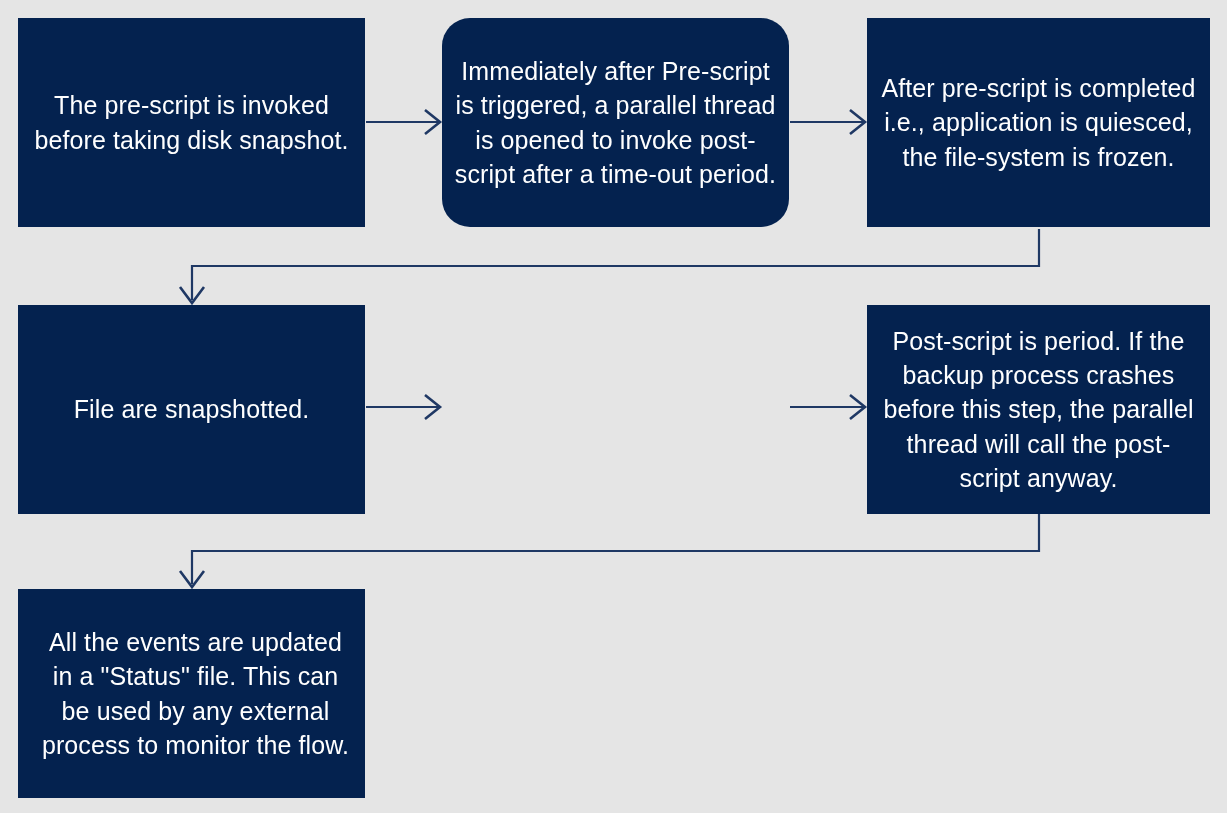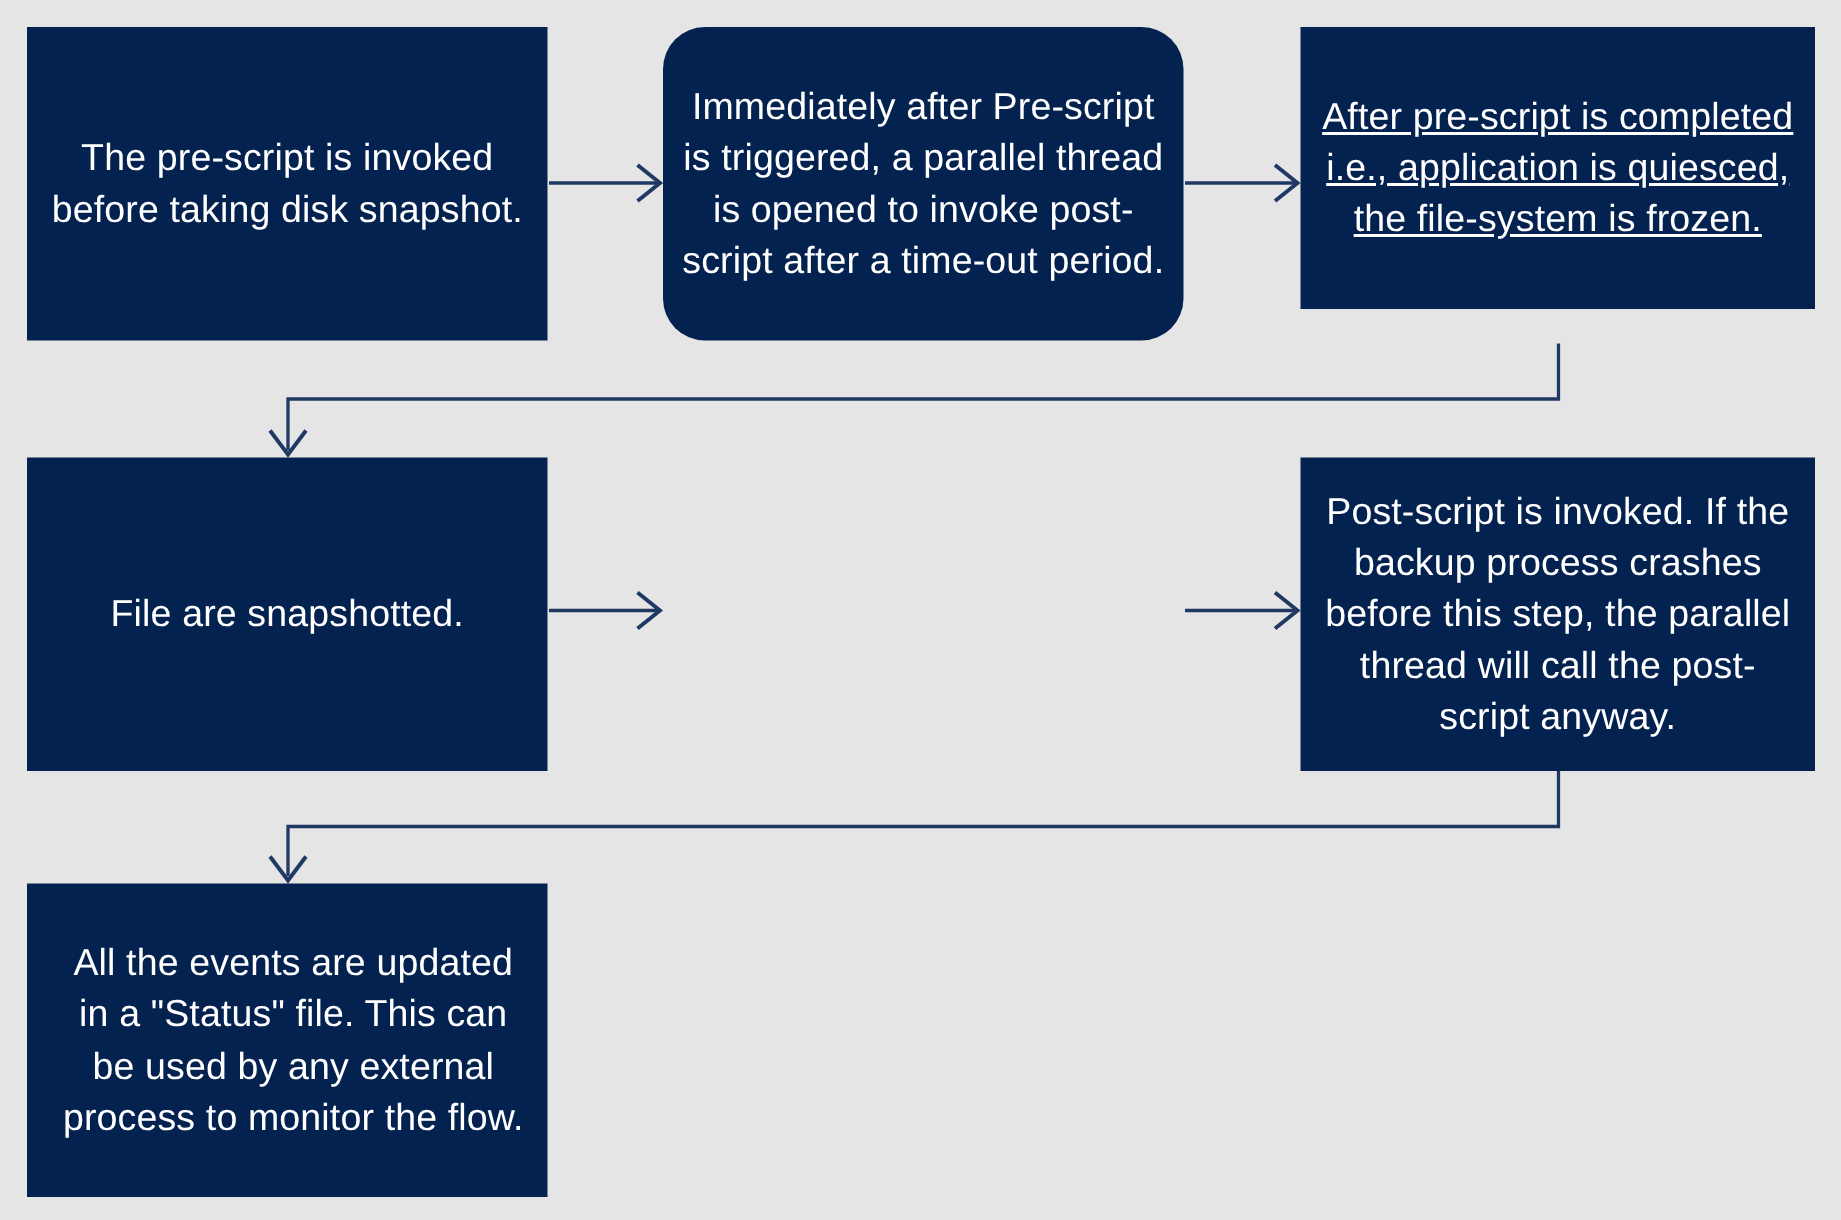--- a/index.html
+++ b/index.html
@@ -103,30 +103,30 @@
   </svg>
 
   <div class="node" style="left:18px; top:18px; width:347px; height:209px;justify-content:flex-end;">
     <span class="node-text">The pre-script is invoked before taking disk snapshot.</span>
   </div>
 
   <div class="node" style="left:442px; top:18px; width:347px; height:209px;border-radius:28px;">
     <span class="node-text">Immediately after Pre-script is triggered, a parallel thread is opened to invoke post-script after a time-out period.</span>
   </div>
 
-  <div class="node" style="left:867px; top:18px; width:343px; height:188px;text-decoration:underline;">
+  <div class="node" style="left:867px; top:18px; width:343px; height:209px;">
     <span class="node-text">After pre-script is completed i.e., application is quiesced, the file-system is frozen.</span>
   </div>
 
   <div class="node" style="left:18px; top:305px; width:347px; height:209px;">
     <span class="node-text">File are snapshotted.</span>
   </div>
 
 
   <div class="node" style="left:867px; top:305px; width:343px; height:209px;">
-    <span class="node-text">Post-script is invoked. If the backup process crashes before this step, the parallel thread will call the post-script anyway.</span>
+    <span class="node-text">Post-script is period. If the backup process crashes before this step, the parallel thread will call the post-script anyway.</span>
   </div>
 
   <div class="node" style="left:18px; top:589px; width:347px; height:209px;padding-left:20px;">
     <span class="node-text">All the events are updated in a "Status" file. This can be used by any external process to monitor the flow.</span>
   </div>
 
 </div>
 
 </body></html>

